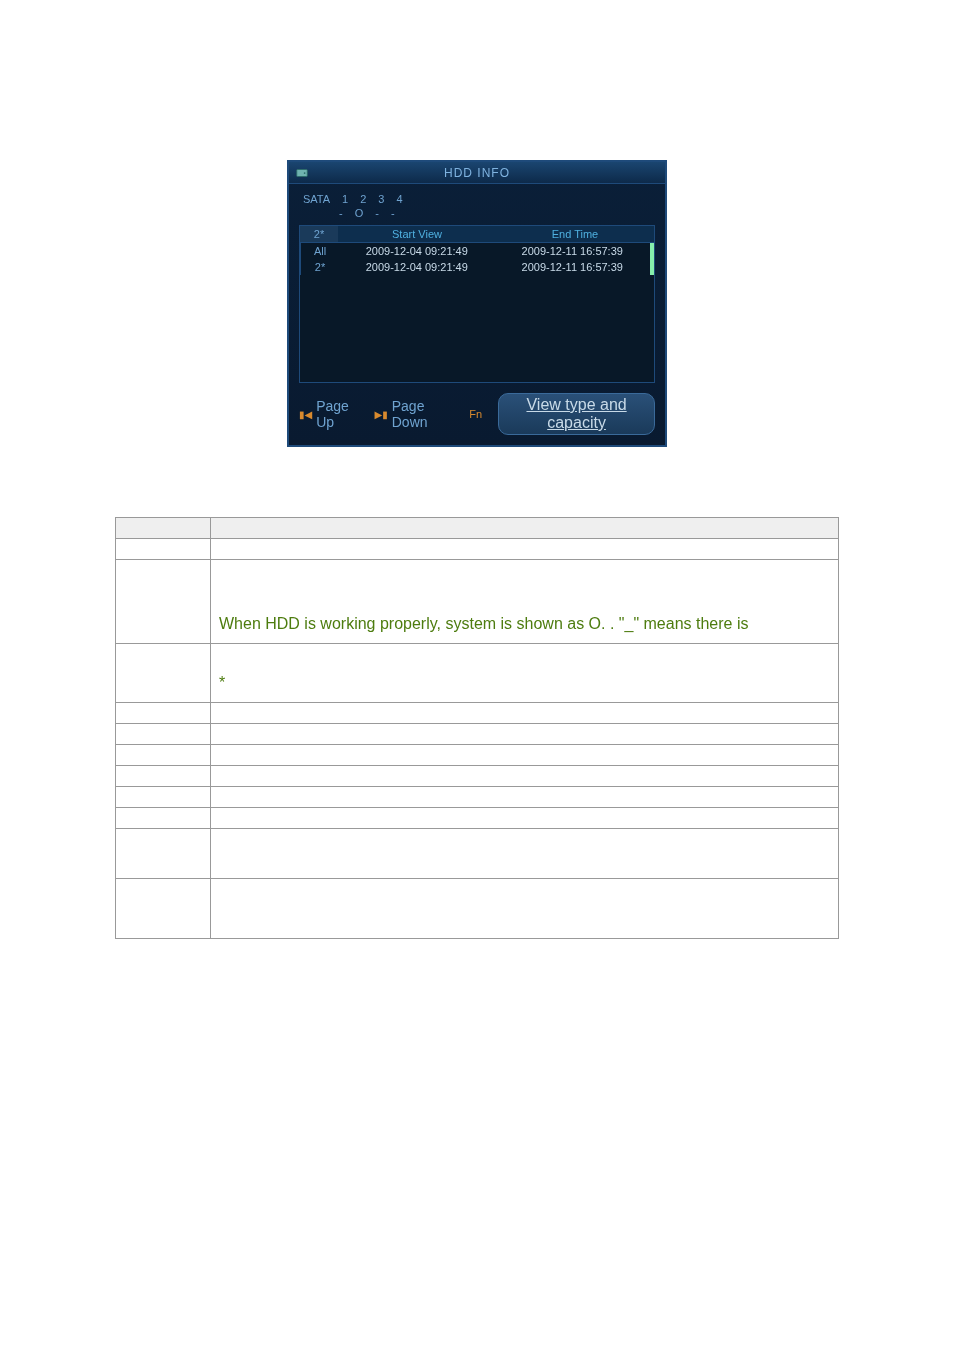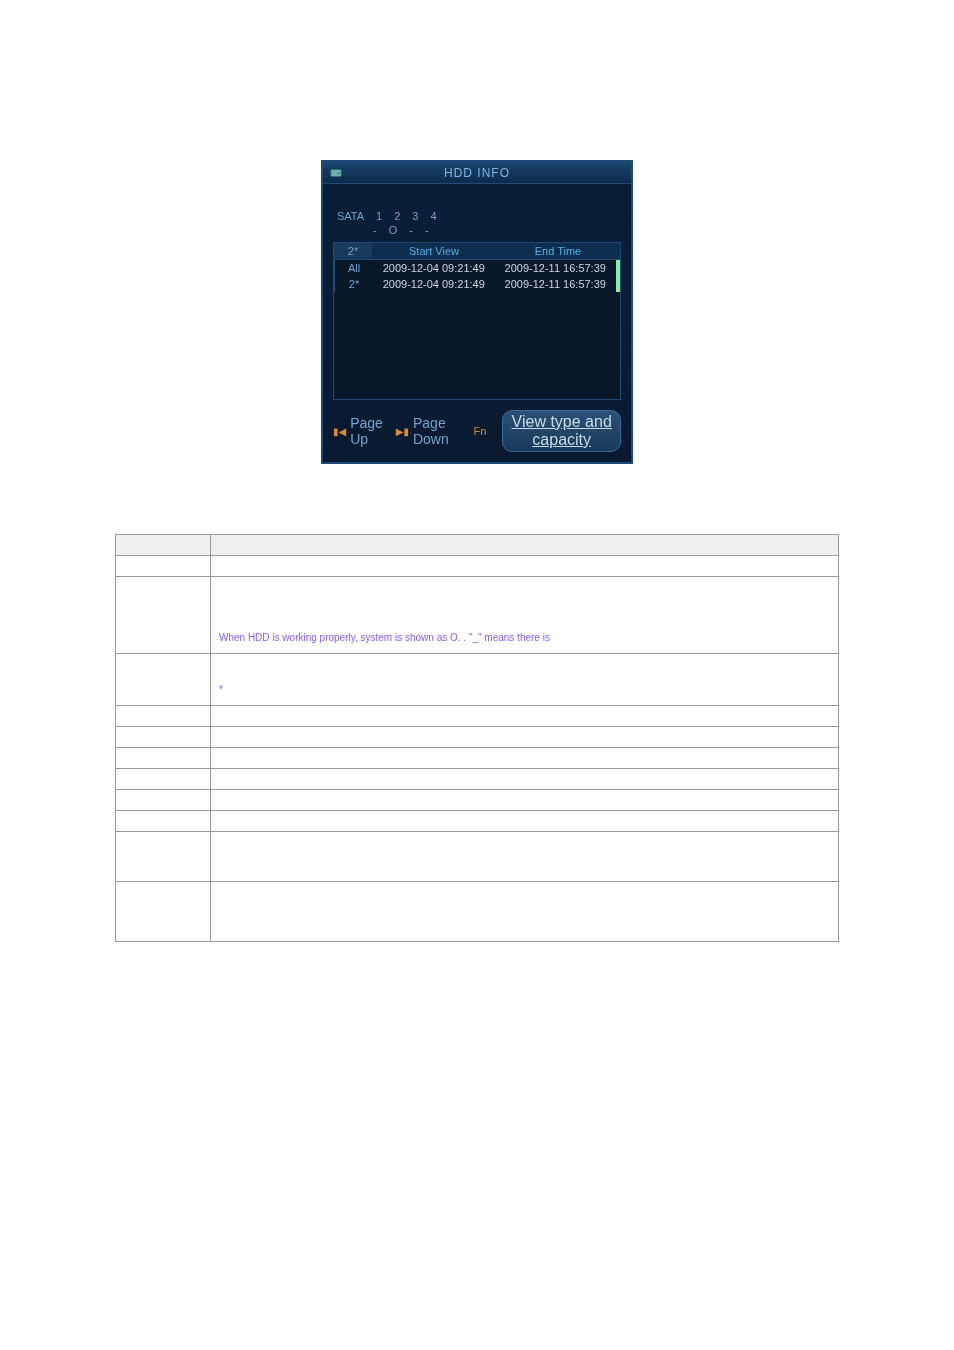--- a/index.html
+++ b/index.html
@@ -1,21 +1,21 @@
 <!DOCTYPE html>
 <html><head>
   <meta charset="utf-8">
   <style>
     * { box-sizing: border-box; margin: 0; padding: 0; }
     body { font-family: Arial, sans-serif; width: 954px; background: #fff; }
 
     
     .dialog-wrap { display: flex; justify-content: center; padding: 160px 0 50px; }
     .dialog {
-      width: 312px;
+      width: 380px;
       background: linear-gradient(#0a1f38, #091a30);
       border: 2px solid #1e4a7a;
       color: #b8d0e8;
       font-size: 11px;
     }
     .titlebar {
       display: flex; align-items: center;
       background: linear-gradient(#1a4570, #0d2a4a);
       border-bottom: 1px solid #1e4a7a;
       height: 22px; position: relative;
@@ -23,21 +23,21 @@
     .titlebar-icon {
       width: 18px; height: 18px; margin-left: 4px;
       display: inline-flex; align-items: center; justify-content: center;
     }
     .titlebar-icon svg { width: 14px; height: 14px; }
     .titlebar-title {
       position: absolute; left: 0; right: 0; text-align: center;
       color: #7fb3e0; font-size: 12px; letter-spacing: 1px;
     }
 
-    .dialog-body { padding: 22px 10px 10px; }
+    .dialog-body { padding: 5px 10px 10px; }
     .sata-row { display: flex; gap: 12px; padding: 4px 0 2px 4px; color: #6fa3d0; }
     .sata-label { color: #6fa3d0; }
     .sata-num { color: #6fa3d0; }
     .sata-status-row { display: flex; gap: 12px; padding: 0 0 6px 40px; color: #6fa3d0; }
 
     .rec-table { width: 100%; }
     .rec-head, .rec-row { display: flex; }
     .rec-head { background: #0d2e4e; border: 1px solid #1e4a7a; }
     .rec-row { border-left: 1px solid #1e4a7a; border-right: 4px solid #86efac; }
     .rec-cell-id { width: 38px; text-align: center; padding: 2px 0; }
@@ -55,21 +55,21 @@
     .spacer { flex: 1; }
     .fn-label { color: #d98a2e; font-size: 11px; margin-right: 12px; }
     .view-btn {
       background: linear-gradient(#2a5078, #1a3a5a);
       border: 1px solid #3a6a9a; border-radius: 10px;
       color: #c8dae8; padding: 2px 8px; font-size: 16px; text-decoration: underline;
     }
 
     
     .desc-wrap { padding: 20px 115px 80px; }
-    .desc-table { width: 100%; border-collapse: collapse; font-size: 10px; color: #8b5cf6; }
+    .desc-table { width: 100%; border-collapse: collapse; font-size: 16px; color: #4d7c0f; }
     .desc-table th, .desc-table td { border: 1px solid #999; padding: 10px 8px; vertical-align: top; }
     .desc-table th { background: #efefef; font-weight: normal; text-align: left; }
     .desc-table td:first-child { width: 95px; text-align: center; }
   </style>
 </head>
 <body>
 
 <div class="dialog-wrap">
   <div class="dialog">
     <div class="titlebar">

